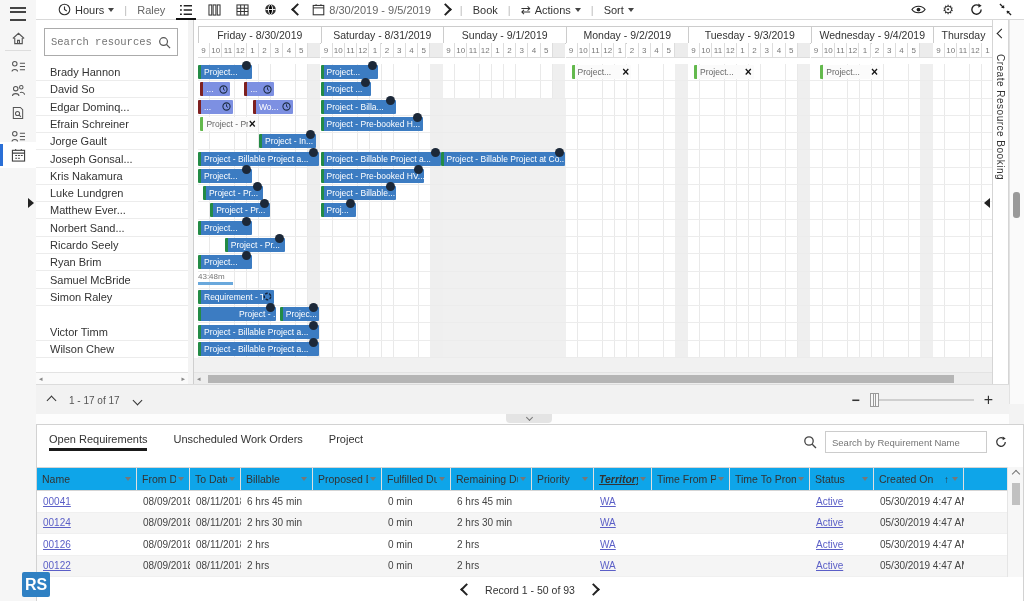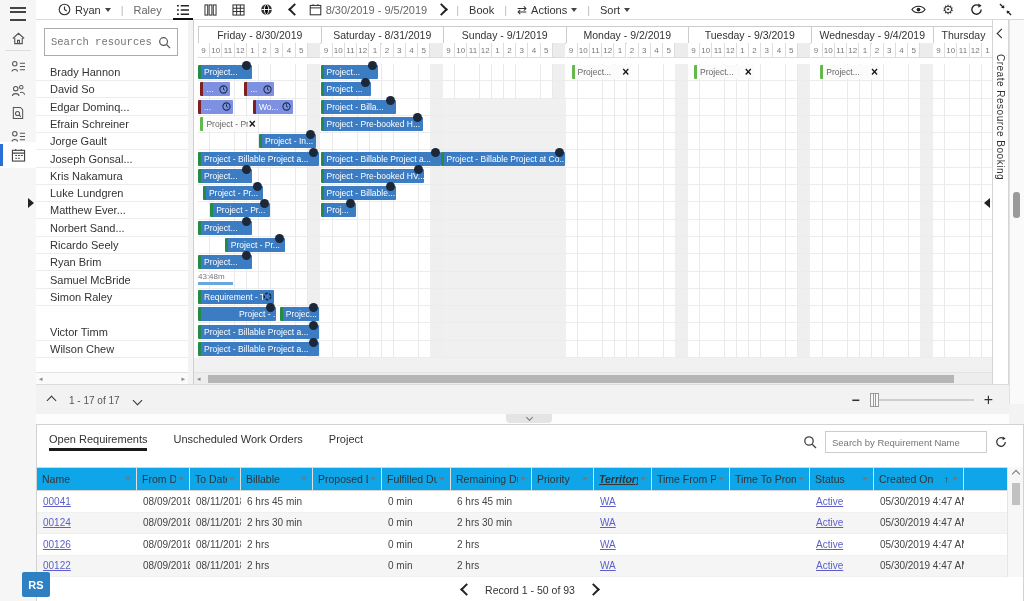--- a/index.html
+++ b/index.html
@@ -97,21 +97,21 @@
   .sortarr{font-size:10px;color:#333;margin:0 1px;}
   .trow{position:absolute;left:0;width:970px;height:21.5px;display:flex;align-items:center;box-sizing:border-box;border-bottom:1px solid #f0f0f0;}
   .trow.alt{background:#f5f5f5;}
   .td{padding:0 6px;font-size:10px;color:#444;white-space:nowrap;overflow:hidden;box-sizing:border-box;}
   .lnk{color:#5b5fc7;text-decoration:underline;}
   .tfoot{position:absolute;left:0;top:152px;width:986px;height:25px;display:flex;align-items:center;justify-content:center;gap:14px;font-size:10.5px;color:#333;background:#fff;}
   .tscroll{position:absolute;left:970px;top:42px;width:16px;height:110px;background:#f7f7f7;border-left:1px solid #e5e5e5;box-sizing:border-box;}
   .tscroll .up{position:absolute;left:5px;top:4px;}
   .tscroll .thumb{position:absolute;left:4px;top:16px;width:8px;height:22px;background:#c1c1c1;}
   
-  .badge{position:absolute;left:22px;top:572px;width:28px;height:25px;background:#2f80c3;color:#fff;font-size:11px;font-weight:700;
+  .badge{position:absolute;left:22px;top:572px;width:28px;height:25px;background:#2f80c3;color:#fff;font-size:16px;font-weight:700;
          display:flex;align-items:center;justify-content:center;border-radius:2px;}
   svg{display:block;}
 </style>
 </head>
 <body>
 
 <div id="stage">
 
   <div class="rail">
     <div class="rail-item" style="top:2px;">
@@ -159,21 +159,21 @@
     </div>
     <span class="tri right" style="left:28px;top:198px;"></span>
   </div>
 
   <div class="toolbar">
     <div class="tb">
       <svg width="13" height="13" viewBox="0 0 14 14">
           <circle cx="7" cy="7" r="5.7" fill="none" stroke="#333" stroke-width="1.2"></circle>
           <path d="M7 3.8 V7 L9.4 8.6" fill="none" stroke="#333" stroke-width="1.2"></path>
         </svg>
-      <span>Ryan</span>
+      <span>Hours</span>
       <span class="caret"></span>
     </div>
     <span class="tb-sep">|</span>
     <div class="tb" style="color:#666;">
         <span>Raley</span>
       </div>
     <div class="tb-ico active">
       <svg width="14" height="12" viewBox="0 0 15 13">
           <path d="M1 2 H3 M5 2 H14 M1 6.5 H3 M5 6.5 H14 M1 11 H3 M5 11 H14" stroke="#222" stroke-width="1.6"></path>
         </svg>

